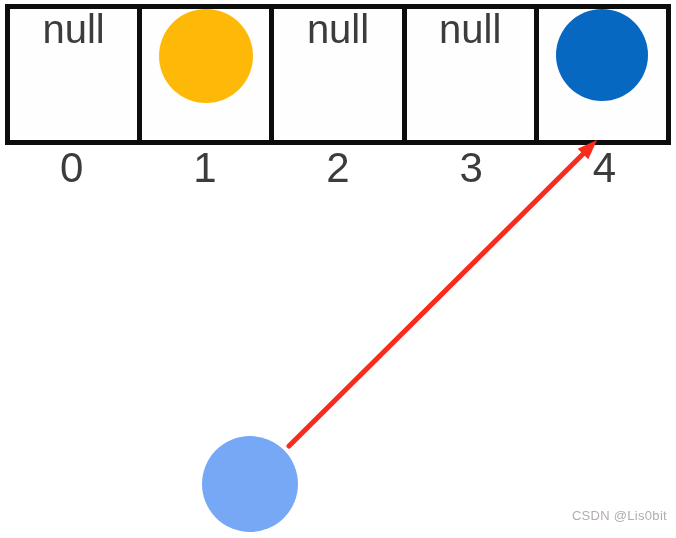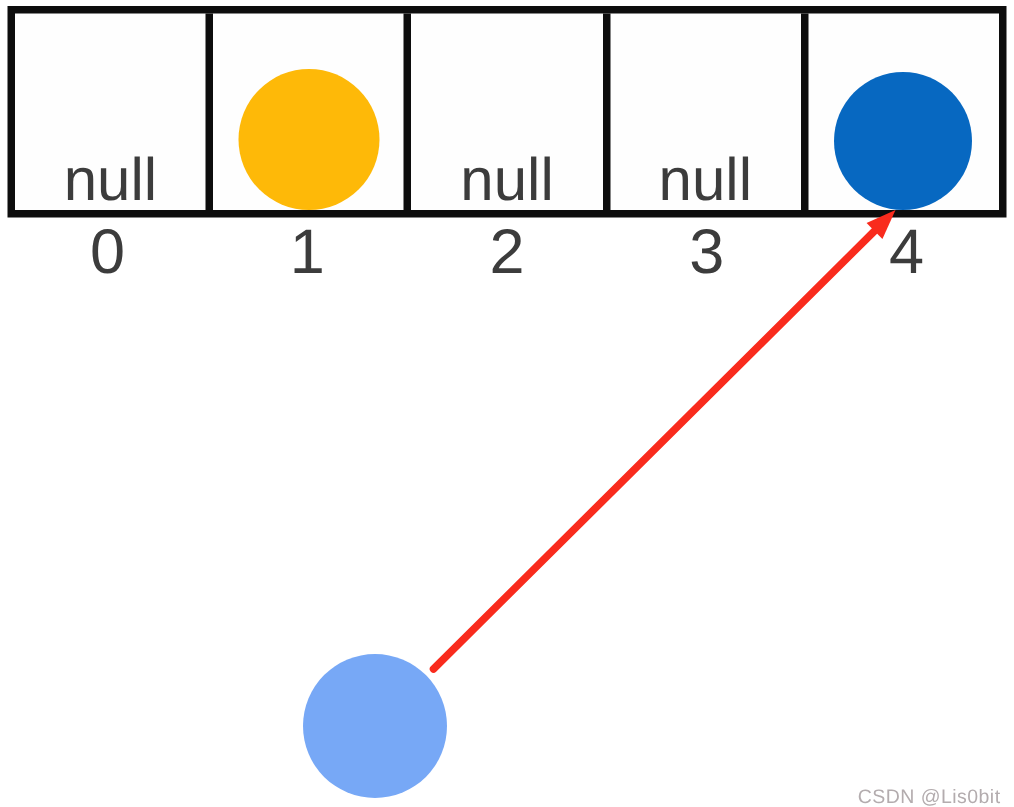--- a/index.html
+++ b/index.html
@@ -8,21 +8,21 @@
     background:var(--c-background,#ffffff);
     font-family:"Liberation Sans",sans-serif;
   }
   .array-box{
     position:absolute;left:5px;top:4px;width:666px;height:141px;
     box-sizing:border-box;display:flex;
     border:5px solid var(--c-border,#0d0d0d);
     background:#fefefe;
   }
   .cell{
-    flex:1;display:flex;align-items:flex-end;justify-content:center;
+    flex:1;display:flex;align-items:flex-start;justify-content:center;
     border-left:5px solid var(--c-border,#0d0d0d);
     box-sizing:border-box;
   }
   .cell:first-child{border-left:none;}
   .null-text{
     font-size:40px;line-height:1;color:var(--c-null_text,#3c3c3c);
   }
   .ball{border-radius:50%;}
   .ball-yellow{width:94px;height:94px;background:var(--c-ball_yellow,#feb908);}
   .ball-blue{width:92px;height:92px;background:var(--c-ball_blue,#0768c1);}
@@ -40,21 +40,21 @@
   .arrow-line{
     stroke:var(--c-arrow_red,#f92b1d);stroke-width:5;stroke-linecap:round;
   }
   .arrow-head{fill:var(--c-arrow_red,#f92b1d);}
   .pointer-ball{
     position:absolute;left:202px;top:436px;width:96px;height:96px;
     border-radius:50%;background:var(--c-ball_light,#77a8f6);
   }
   .watermark{
     position:absolute;right:9px;top:508px;font-size:13px;line-height:15px;
-    color:var(--c-watermark,#b3acae);letter-spacing:0.3px;margin-top:15px;
+    color:var(--c-watermark,#b3acae);letter-spacing:0.3px;
   }
 </style>
 </head>
 <body>
 
 <div class="canvas">
 
   <div class="array-box">
     <div class="cell">
       <span class="null-text">null</span>

